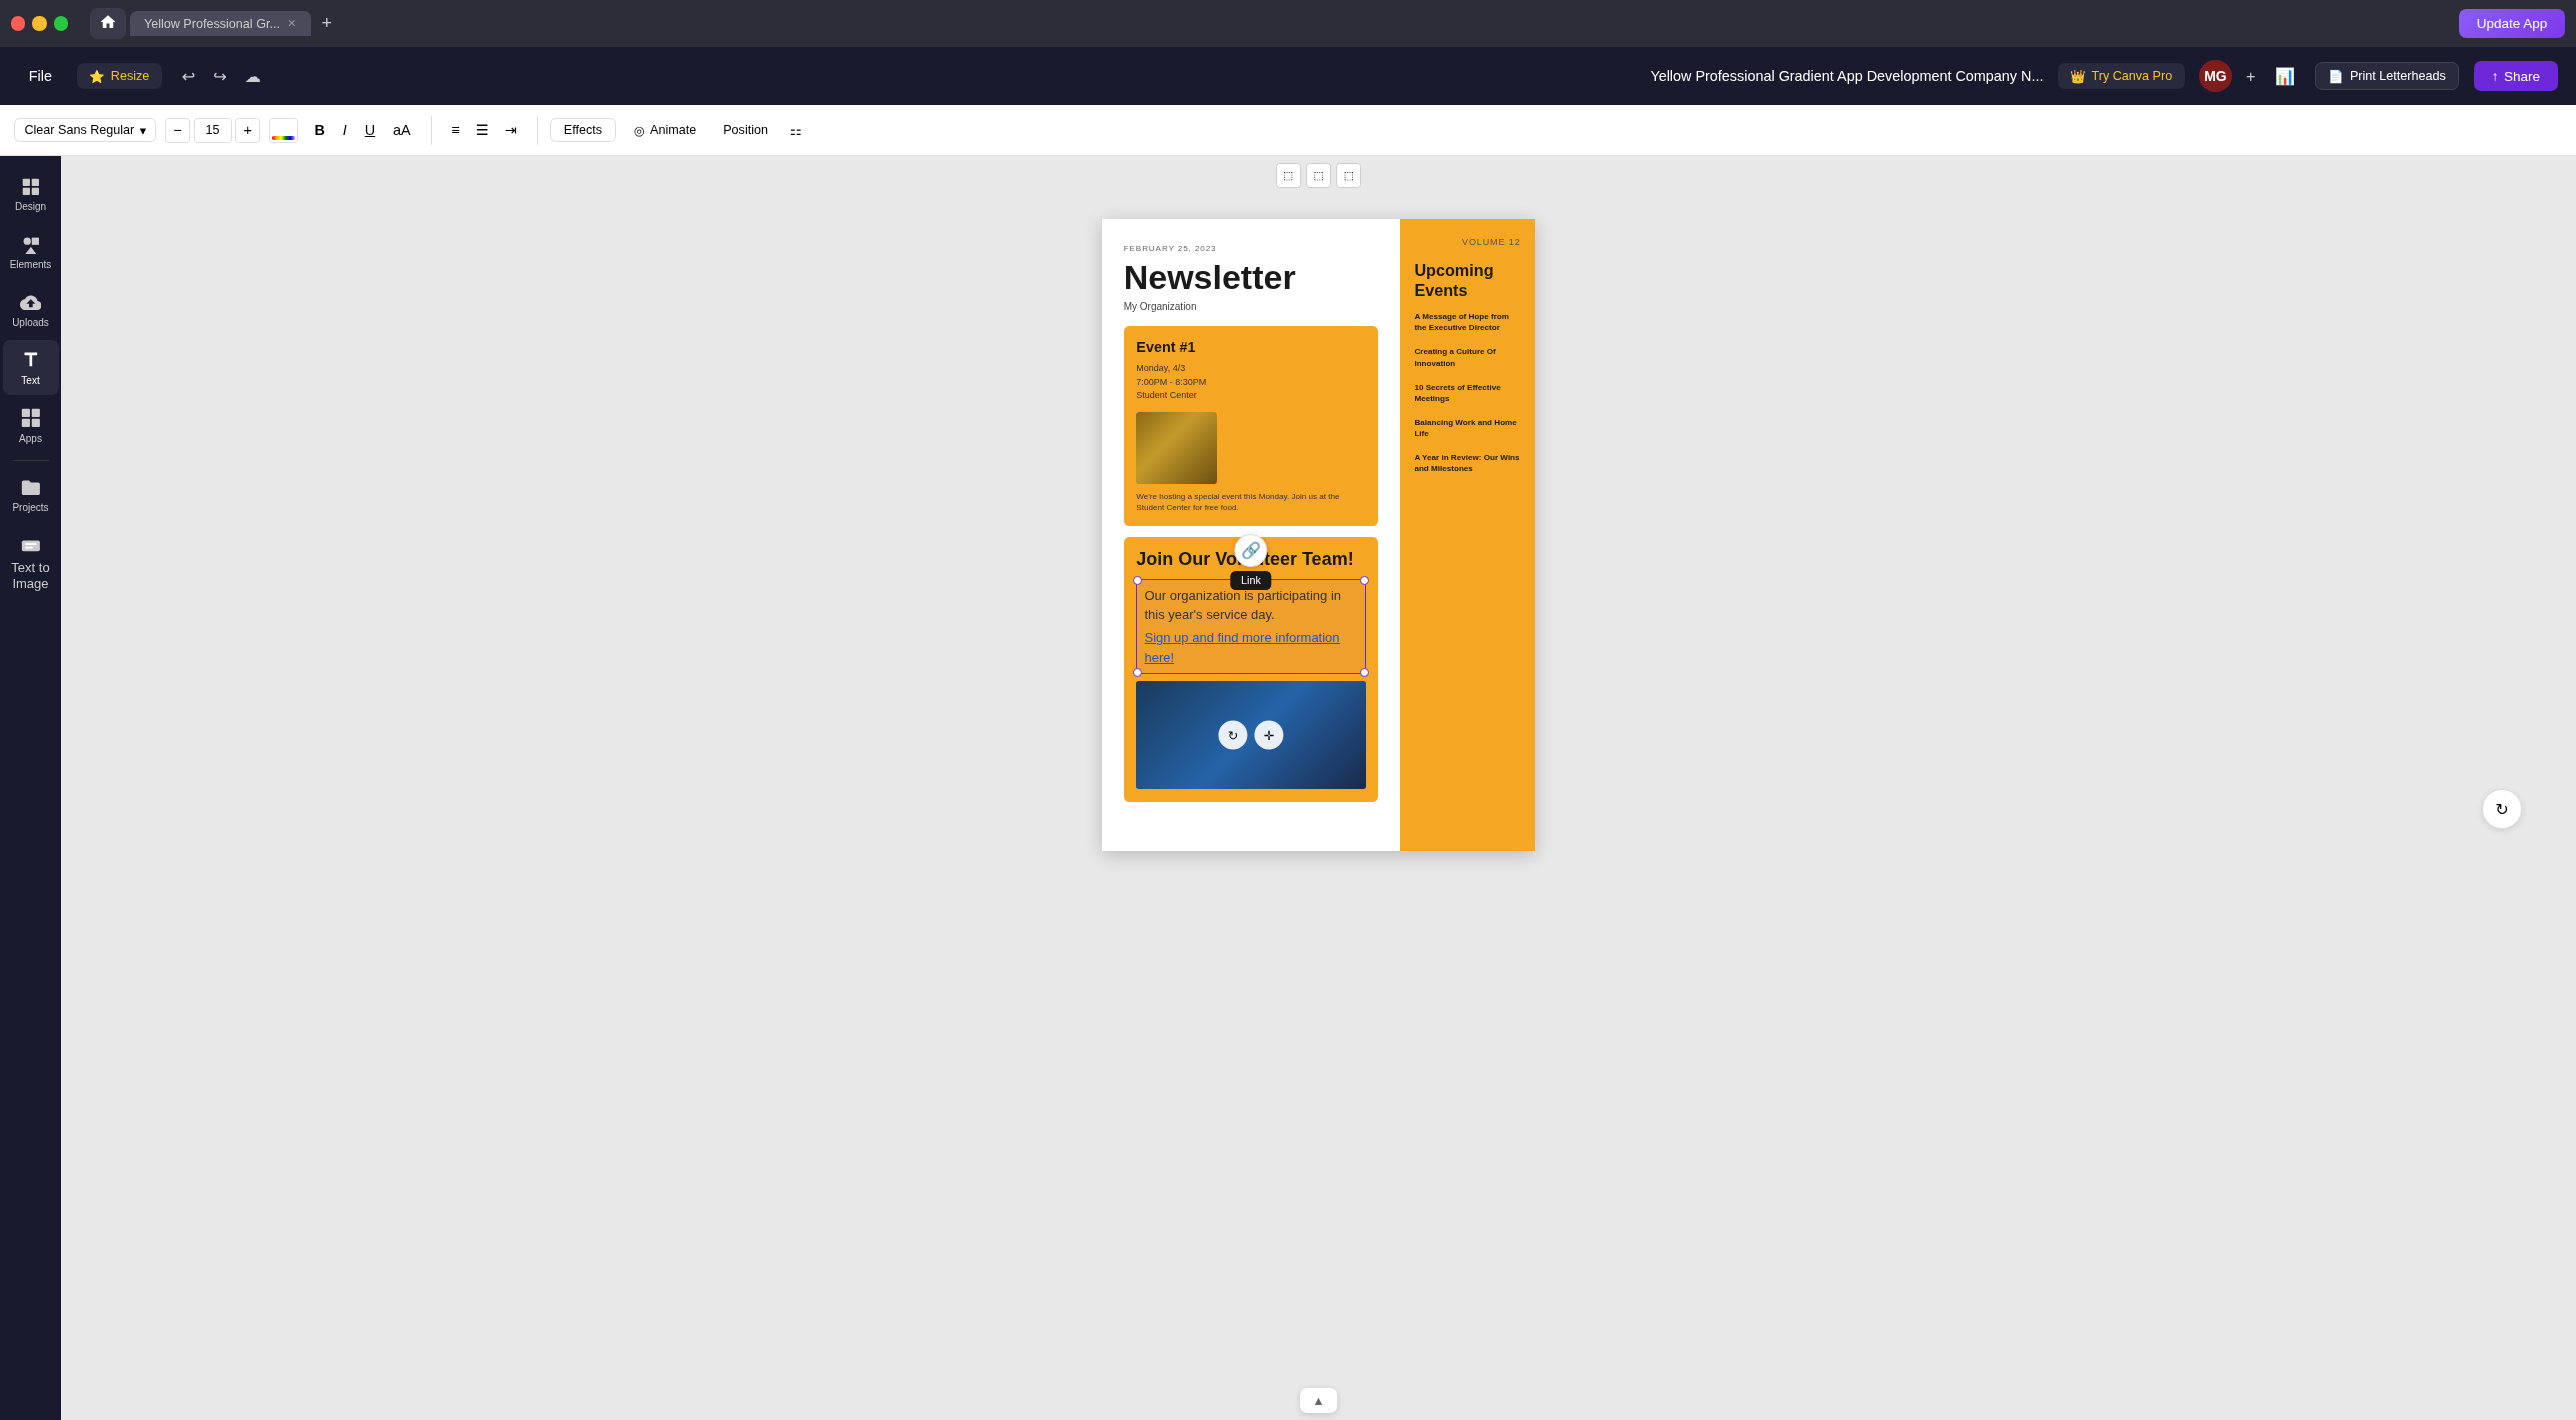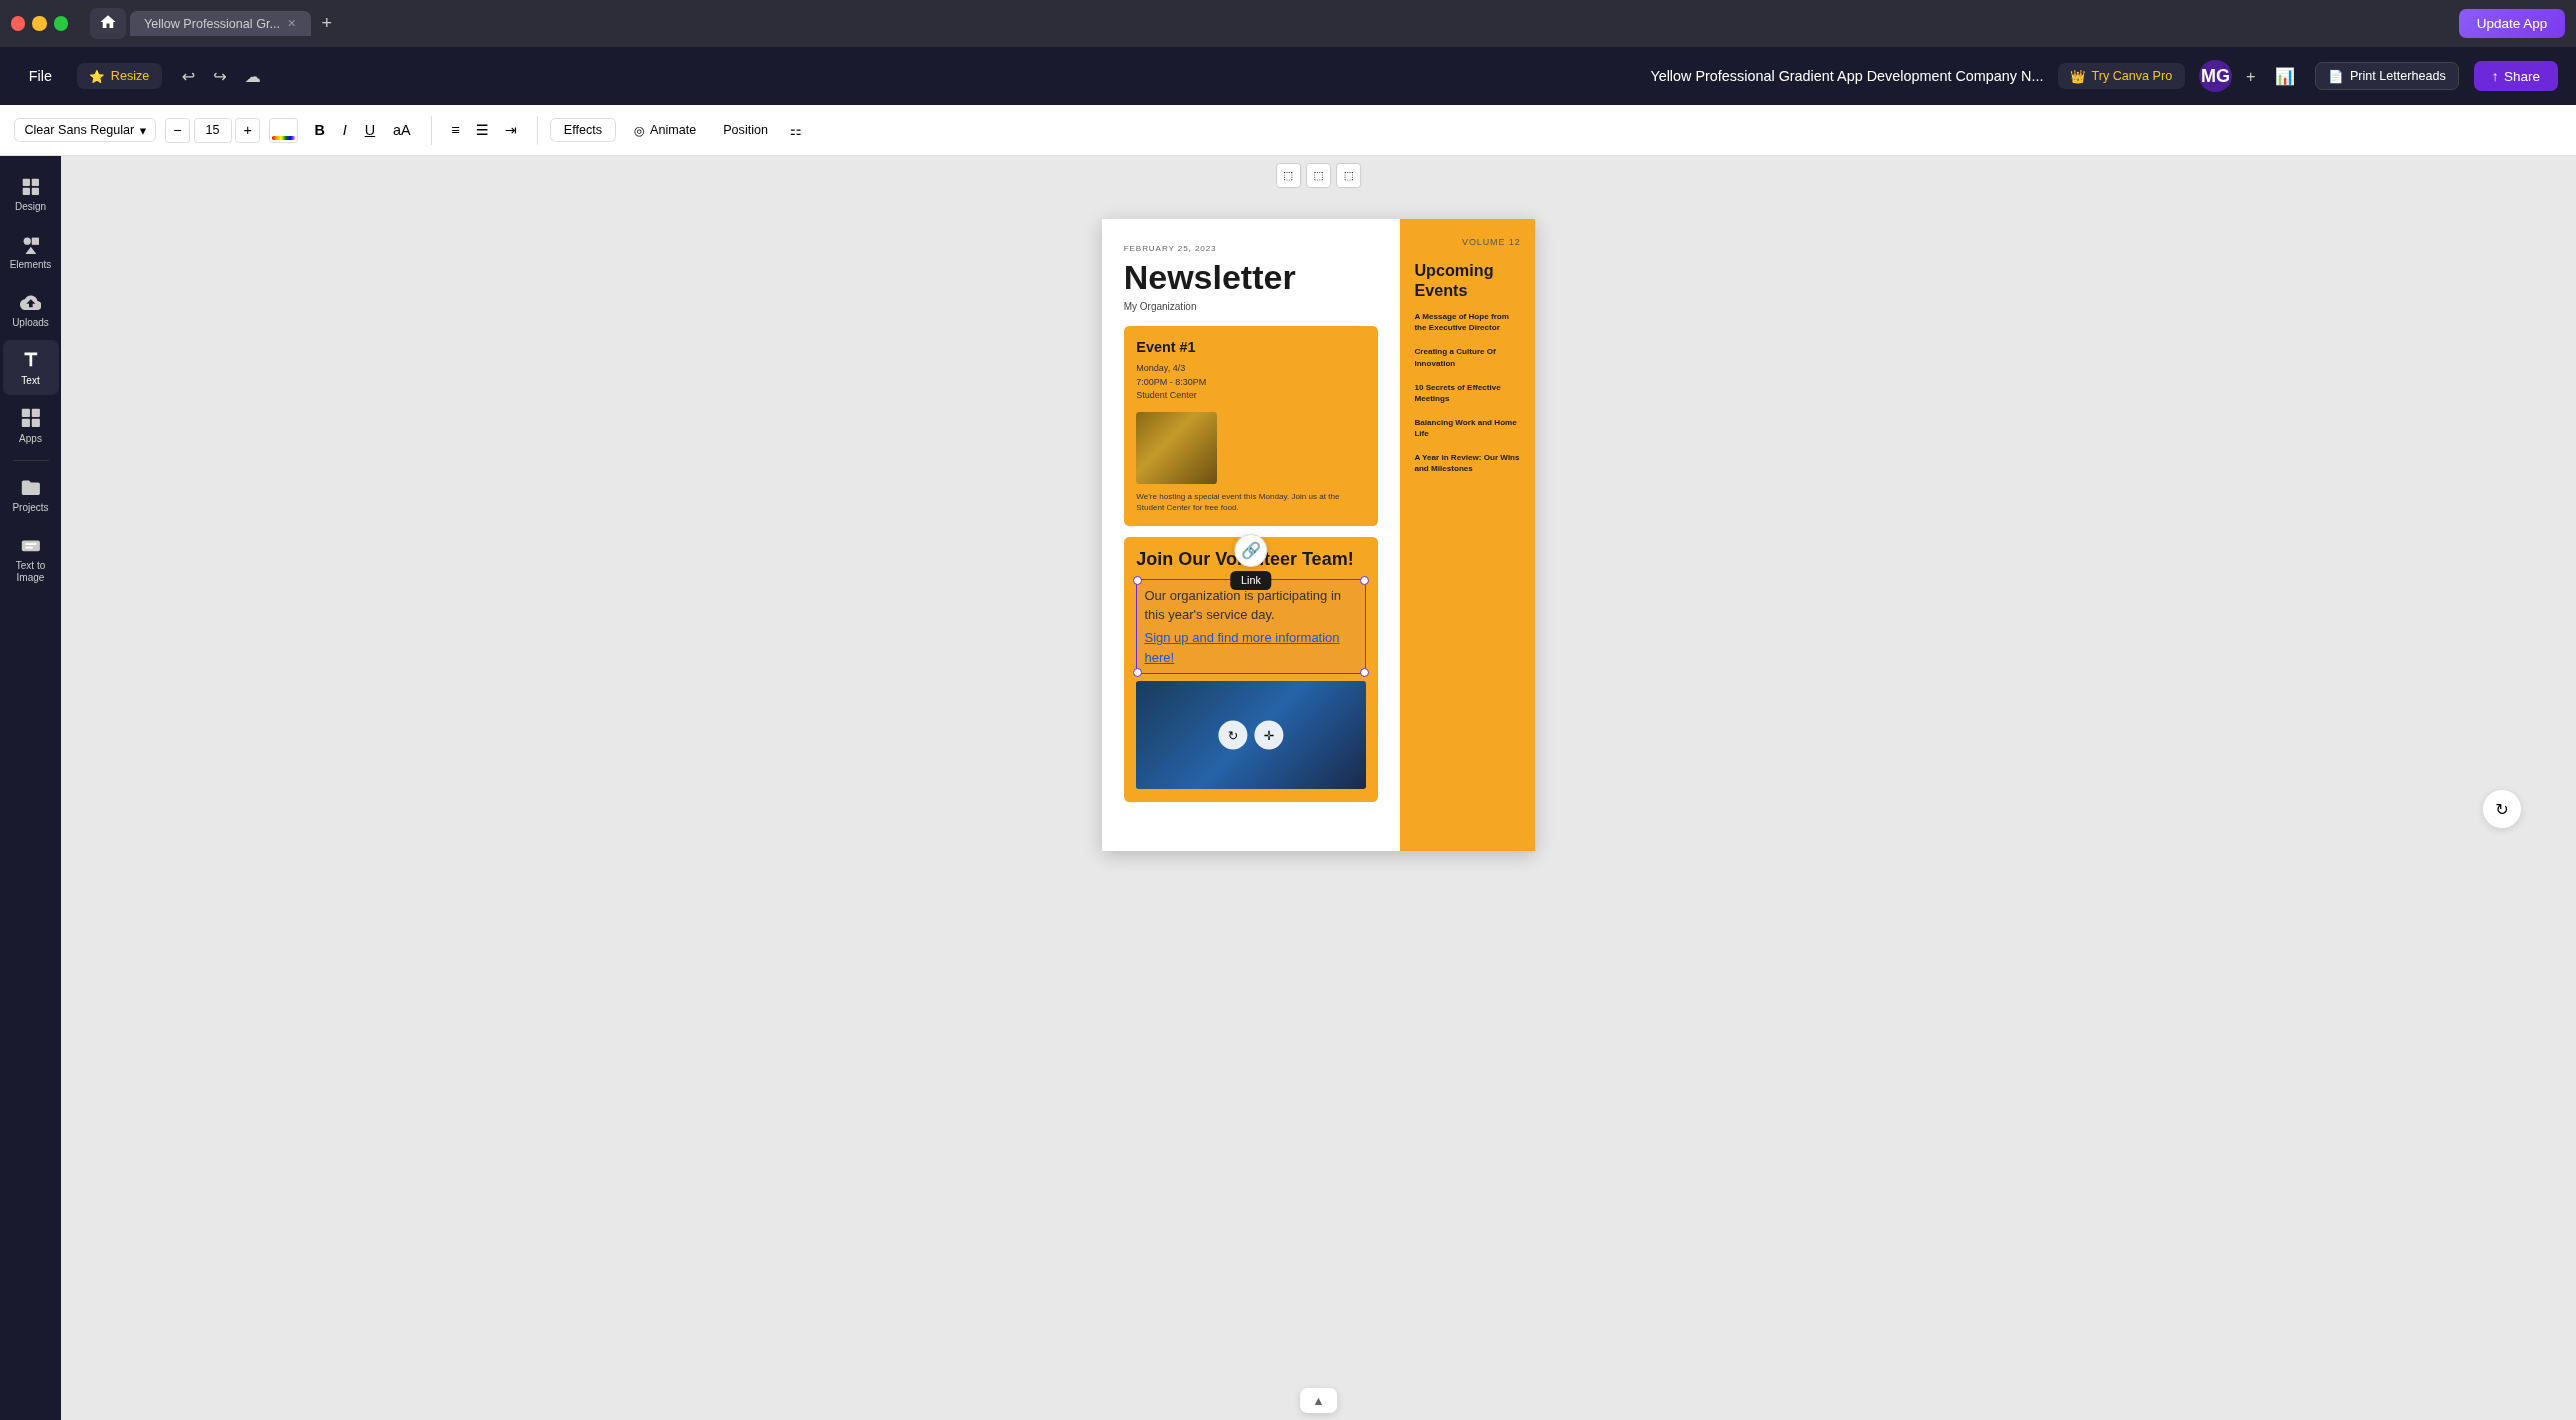--- a/index.html
+++ b/index.html
@@ -42,21 +42,21 @@
       padding: 5.4px 12.6px; font-size: 12.6px; cursor: pointer;
     }
     .undo-redo { display: flex; gap: 7.2px; }
     .icon-btn { background: none; border: none; color: #ccc; cursor: pointer; padding: 5.4px; font-size: 16.2px; }
     .doc-title { flex: 1; text-align: right; color: white; font-size: 14.4px; }
     .try-pro-btn {
       display: flex; align-items: center; gap: 5.4px;
       background: #2a2a3e; color: #f5c518; border: none; border-radius: 7.2px;
       padding: 5.4px 12.6px; font-size: 12.6px; cursor: pointer;
     }
-    .avatar { width: 32.5px; height: 32.5px; border-radius: 50%; background: #4c1d95; color: white; display: flex; align-items: center; justify-content: center; font-size: 18px; font-weight: bold; }
+    .avatar { width: 32.5px; height: 32.5px; border-radius: 50%; background: #7f1d1d; color: white; display: flex; align-items: center; justify-content: center; font-size: 14px; font-weight: bold; }
     .plus-btn { background: none; border: none; color: #ccc; font-size: 16.2px; cursor: pointer; }
     .chart-btn { background: none; border: none; color: #ccc; font-size: 16.2px; cursor: pointer; padding: 5.4px; }
     .print-btn {
       display: flex; align-items: center; gap: 5.4px;
       background: #2a2a3e; color: white; border: 0.9px solid #444; border-radius: 7.2px;
       padding: 5.4px 12.6px; font-size: 12.6px; cursor: pointer;
     }
     .share-btn {
       display: flex; align-items: center; gap: 5.4px;
       background: #6d28d9; color: white; border: none; border-radius: 7.2px;
@@ -370,21 +370,21 @@
           <path d="M20 6h-8l-2-2H4c-1.1 0-2 .9-2 2v12c0 1.1.9 2 2 2h16c1.1 0 2-.9 2-2V8c0-1.1-.9-2-2-2z"></path>
         </svg>
       <span>Projects</span>
     </div>
     <div class="sidebar-item">
       <svg viewBox="0 0 24 24" fill="currentColor" width="21.7" height="21.7">
           <rect x="2" y="6" width="20" height="12" rx="2"></rect>
           <line x1="6" y1="10" x2="18" y2="10" stroke="white" stroke-width="2"></line>
           <line x1="6" y1="14" x2="14" y2="14" stroke="white" stroke-width="2"></line>
         </svg>
-      <span style="font-size:10px;line-height:1.2">Text to Image</span>
+      <span style="font-size:13px;line-height:1.2">Text to Image</span>
     </div>
   </div>
 
   <div class="canvas-area">
 
     <div class="ruler-top" style="position:absolute;top:7.2px;left:50%;transform:translateX(-50%);display:flex;gap:5.4px;">
       <button class="ruler-btn">⬚</button>
       <button class="ruler-btn">⬚</button>
       <button class="ruler-btn">⬚</button>
     </div>

